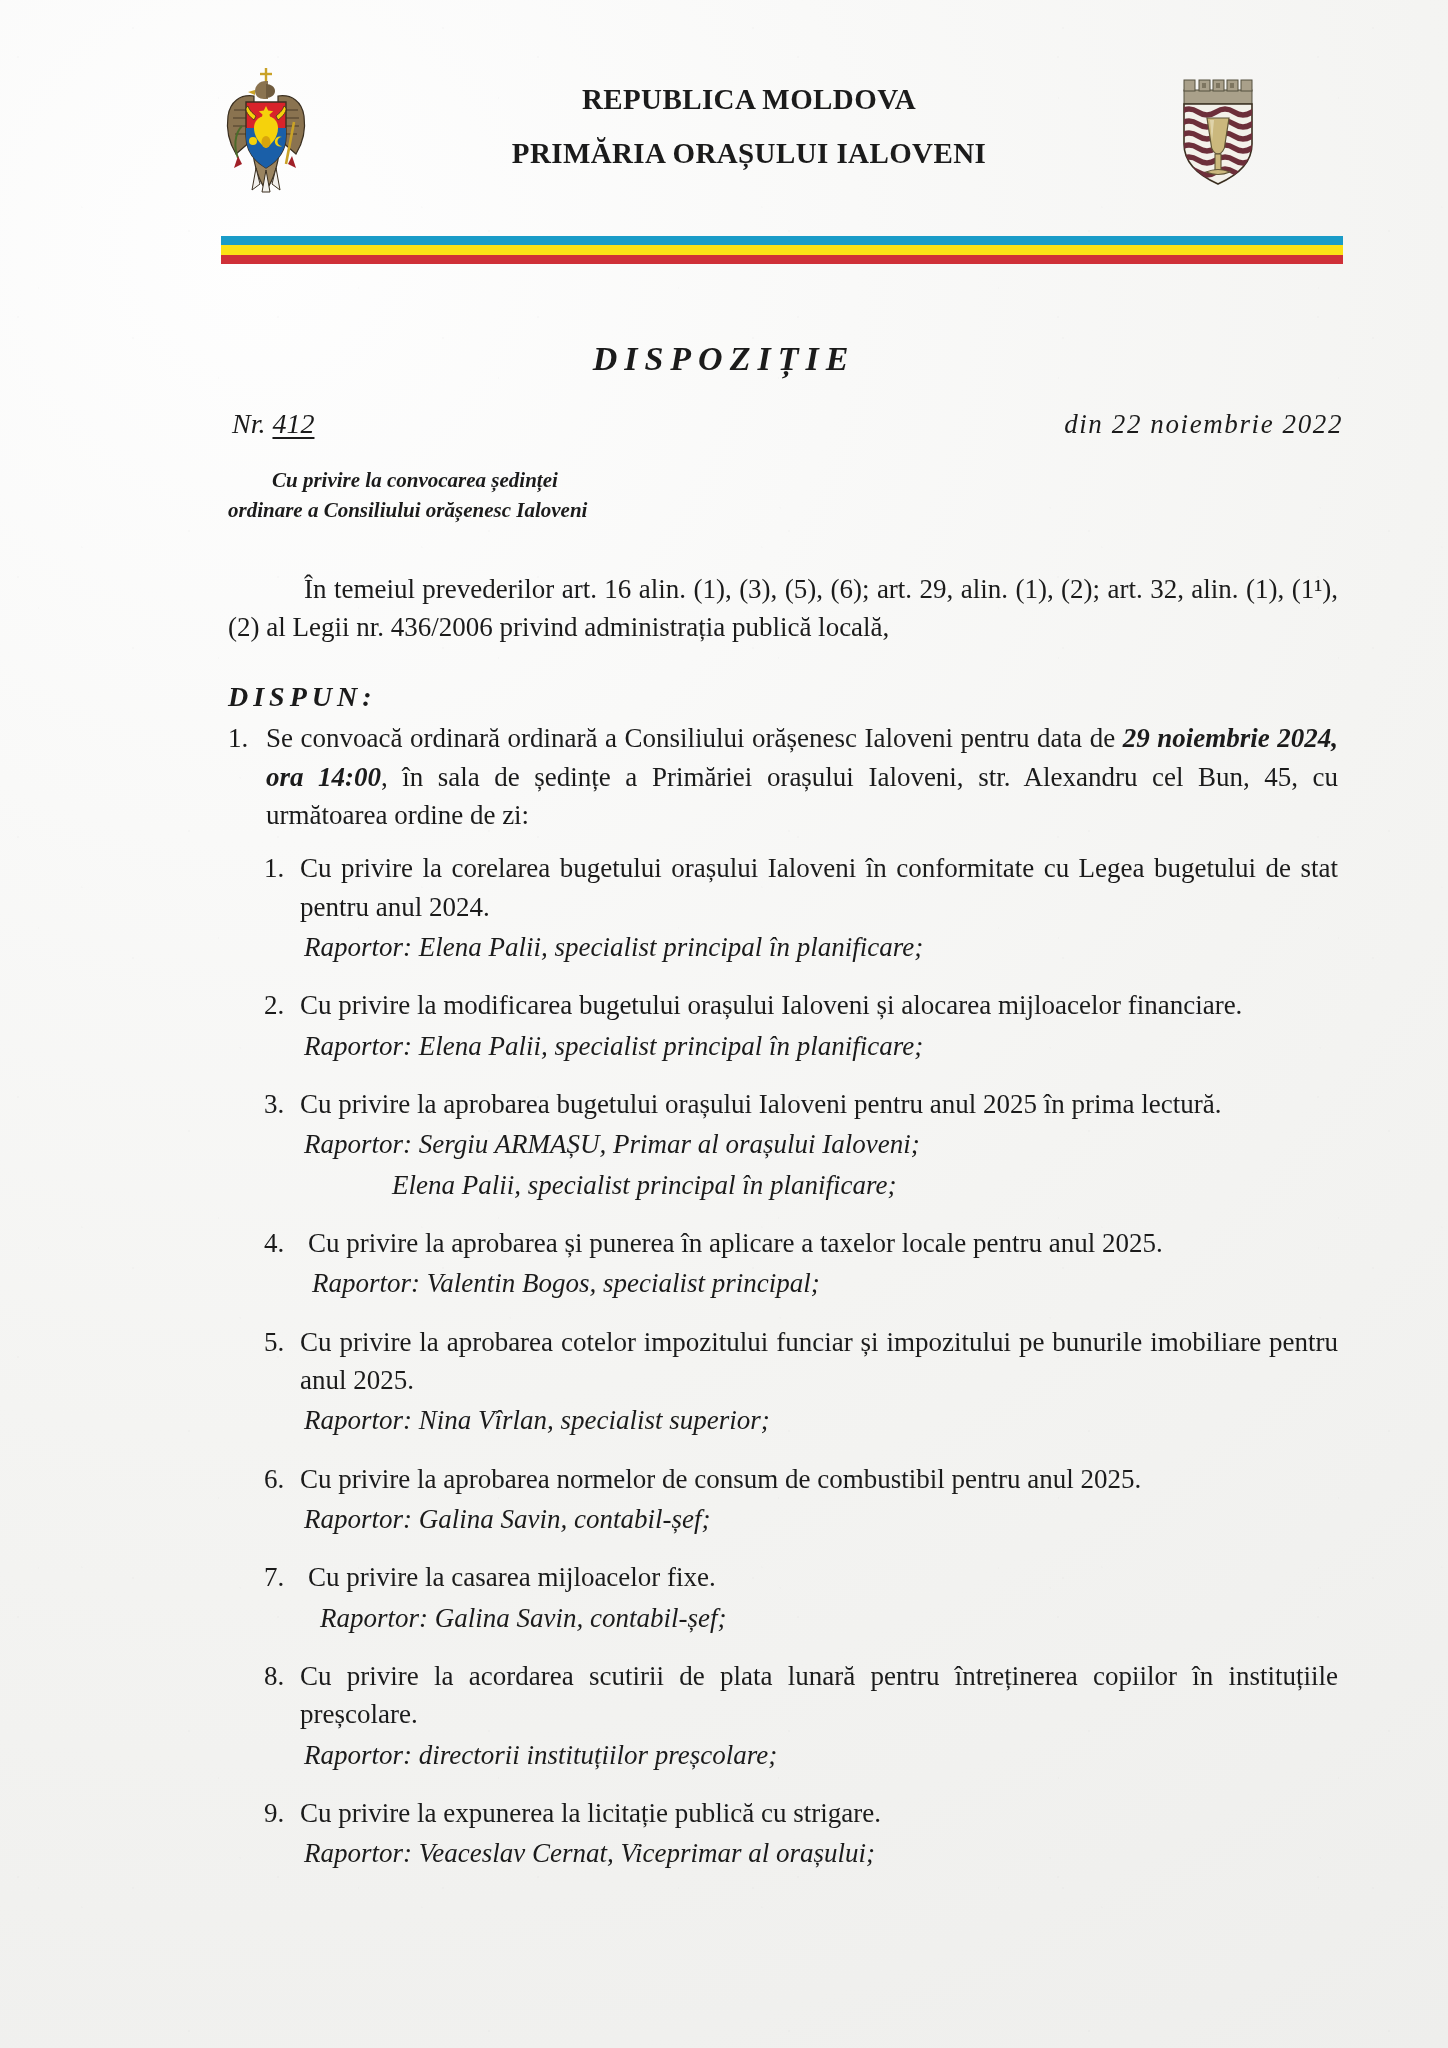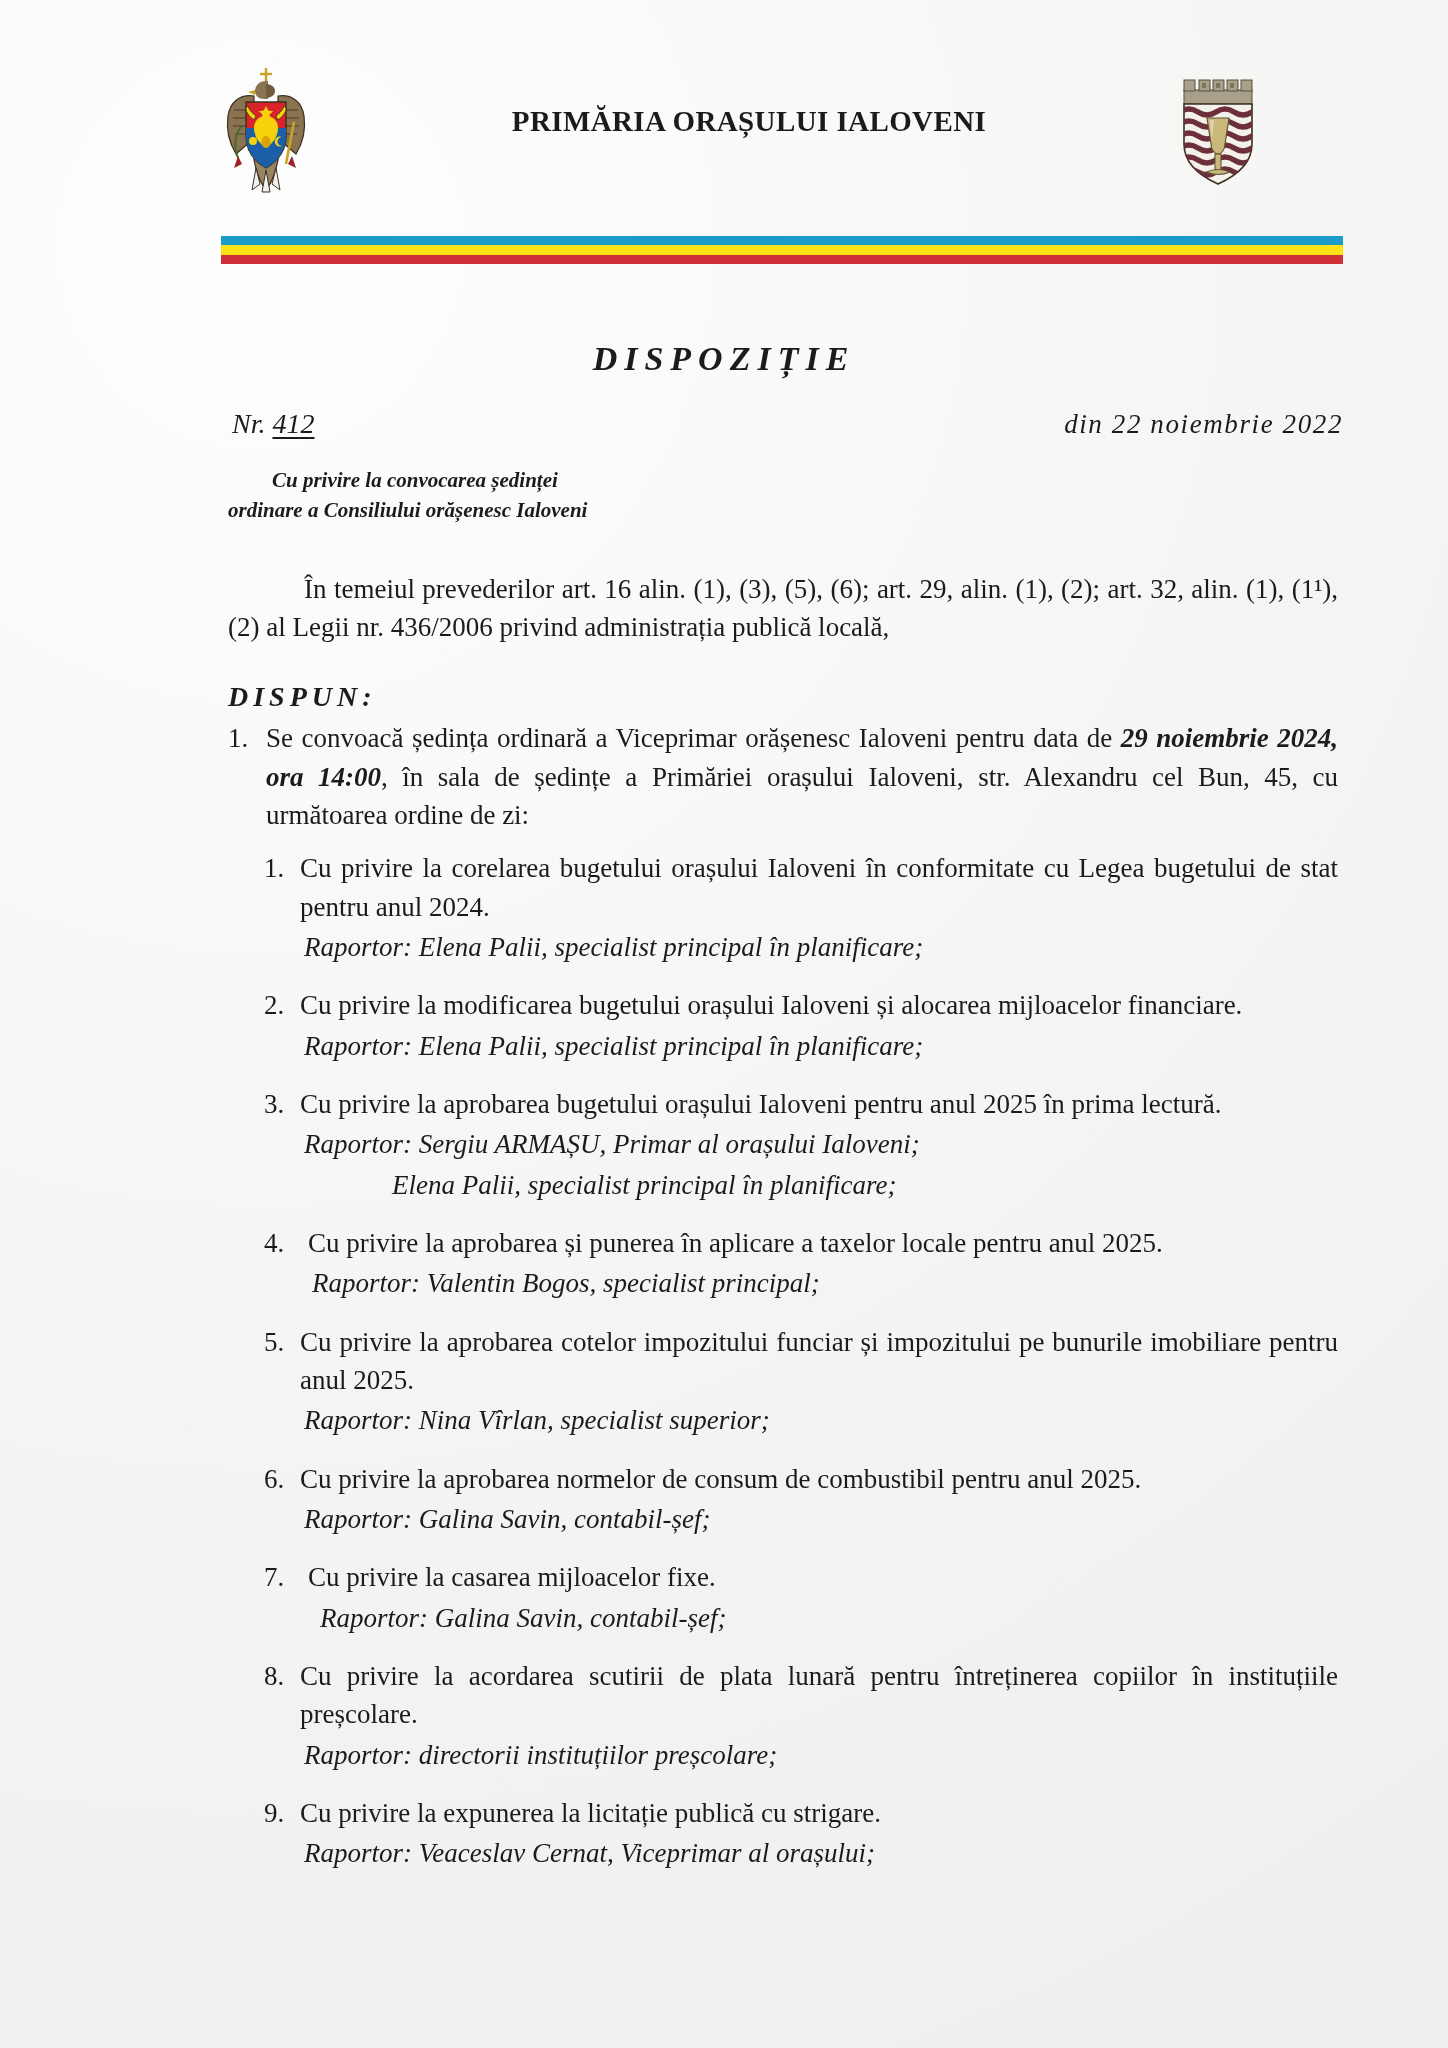--- a/index.html
+++ b/index.html
@@ -277,20 +277,21 @@
 
       <path d="M44 104 L40 126 L48 120 z" fill="#f2f0ec" stroke="#3a2f20" stroke-width="1"></path>
       <path d="M64 104 L68 126 L60 120 z" fill="#f2f0ec" stroke="#3a2f20" stroke-width="1"></path>
       <path d="M54 106 L50 128 L58 128 z" fill="#f2f0ec" stroke="#3a2f20" stroke-width="1"></path>
 
       <path d="M26 92 l-4 12 l8 -4 z" fill="#a02028"></path>
       <path d="M80 92 l4 12 l-8 -4 z" fill="#a02028"></path>
     </svg>
 
     <div class="header-titles">
+      <div class="line1">REPUBLICA MOLDOVA</div>
       <div class="line2">PRIMĂRIA ORAȘULUI IALOVENI</div>
     </div>
 
     <svg class="emblem-right" viewBox="0 0 104 118">
       <defs>
         <clipPath id="shieldClip">
           <path d="M18 34 L86 34 L86 74 C86 94 70 106 52 114 C34 106 18 94 18 74 z"></path>
         </clipPath>
       </defs>
 
@@ -350,21 +351,21 @@
   </div>
 
   <div class="body-wrap">
 
     <p class="legal">În temeiul prevederilor art. 16 alin. (1), (3), (5), (6); art. 29, alin. (1), (2); art. 32, alin. (1), (1¹), (2) al Legii nr. 436/2006 privind administrația publică locală,</p>
 
     <div class="dispun">DISPUN:</div>
 
     <div class="clause">
       <div class="num">1.</div>
-      <div class="txt"><span>Se convoacă ședința ordinară a Viceprimar orășenesc Ialoveni pentru data de </span><b>29 noiembrie 2024, ora 14:00</b><span>, în sala de ședințe a Primăriei orașului Ialoveni, str. Alexandru cel Bun, 45, cu următoarea ordine de zi:</span></div>
+      <div class="txt"><span>Se convoacă ordinară ordinară a Consiliului orășenesc Ialoveni pentru data de </span><b>29 noiembrie 2024, ora 14:00</b><span>, în sala de ședințe a Primăriei orașului Ialoveni, str. Alexandru cel Bun, 45, cu următoarea ordine de zi:</span></div>
     </div>
 
     <div class="agenda">
 
       <div class="agenda-item">
         <div class="num">1.</div>
         <div class="content">
           <div class="title">Cu privire la corelarea bugetului orașului Ialoveni în conformitate cu Legea bugetului de stat pentru anul 2024.</div>
           <div class="rap">Raportor: Elena Palii, specialist principal în planificare;</div>
         </div>

